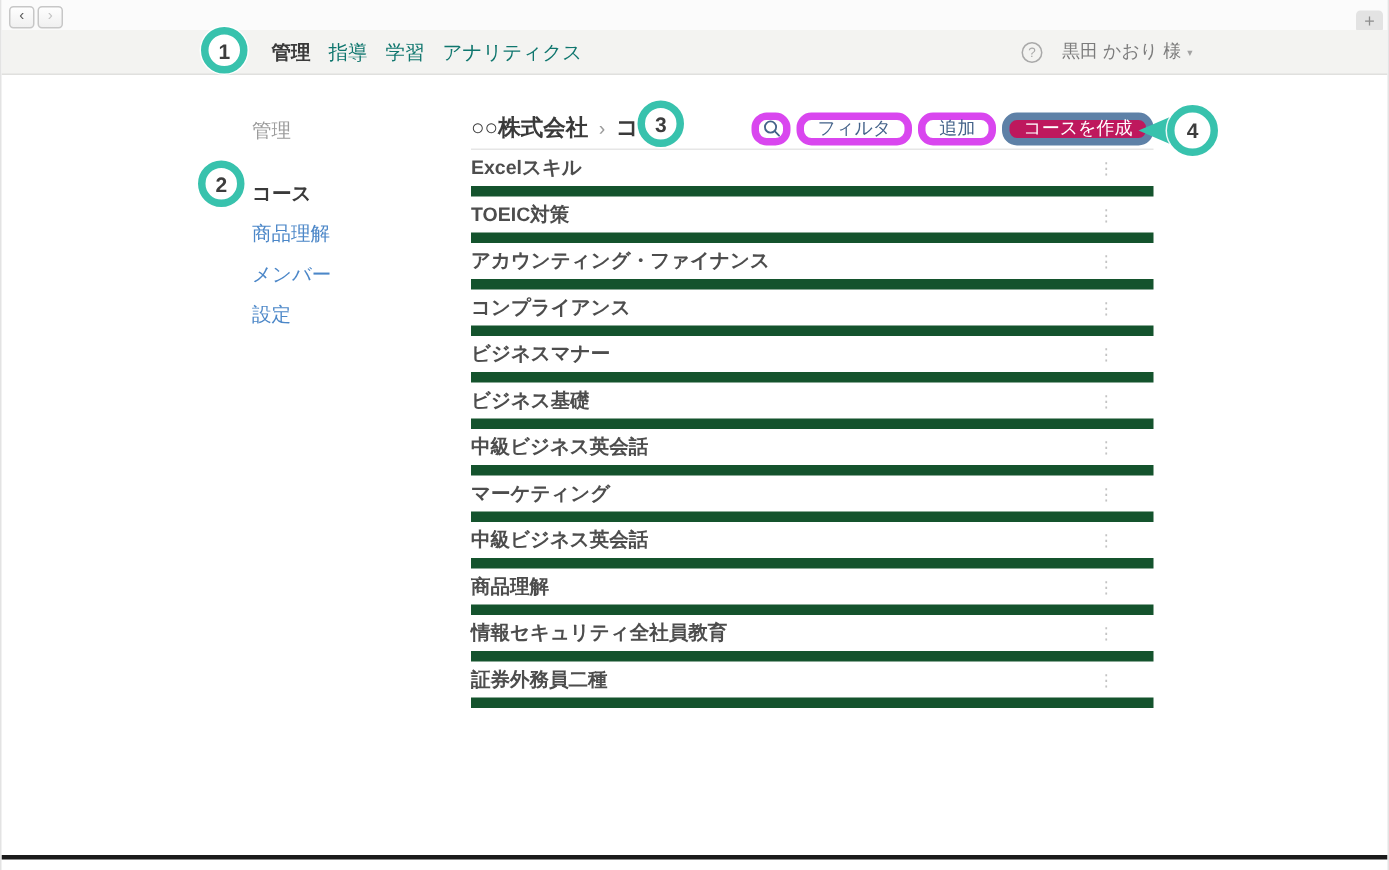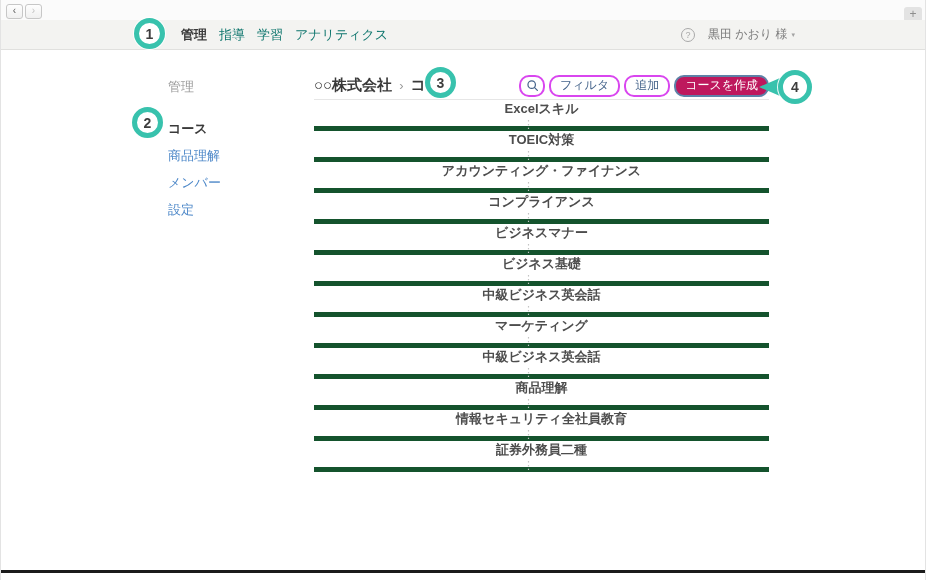--- a/index.html
+++ b/index.html
@@ -52,30 +52,30 @@
   
   .main { position:absolute; left:313px; top:74px; width:455px; }
   .main-header {
     display:flex; align-items:center; justify-content:space-between;
     height:26px; border-bottom:1px solid #e6e6e6; padding-bottom:2px;
   }
   .breadcrumb { font-size:15px; font-weight:bold; color:#3a3a3a; display:flex; align-items:center; }
   .breadcrumb .sep { color:#9a9a9a; font-weight:normal; font-size:13px; margin:0 7px; }
   .toolbar { display:flex; gap:4px; }
   .btn {
-    height:22px; border:2px solid #d946ef; border-radius:10px; background:#fff;
+    height:22px; border:5px solid #d946ef; border-radius:10px; background:#fff;
     color:#44638a; font-size:12px; padding:0 9px;
     display:flex; align-items:center; justify-content:center; cursor:pointer; white-space:nowrap;
   }
   .btn-search { width:26px; padding:0; }
   .btn-create { background:#be185d; border-color:#5e81a7; color:#fff; }
 
   .course-row {
     height:31px; display:flex; align-items:center; justify-content:space-between;
-    border-bottom:5px solid #14532d; cursor:pointer;flex-direction:column;
+    border-bottom:7px solid #14532d; cursor:pointer;
   }
   .course-label { font-size:13px; font-weight:600; color:#4d4d4d; }
   .row-menu { color:#c3c3c3; font-size:11px; padding-right:26px; cursor:pointer; }
 
   
   .callout {
     position:absolute; width:31px; height:31px; border-radius:50%;
     background:#fff; border:5px solid #38c2ad; z-index:10;
     display:flex; align-items:center; justify-content:center;
     font-size:14px; font-weight:bold; color:#3d3d3d;

